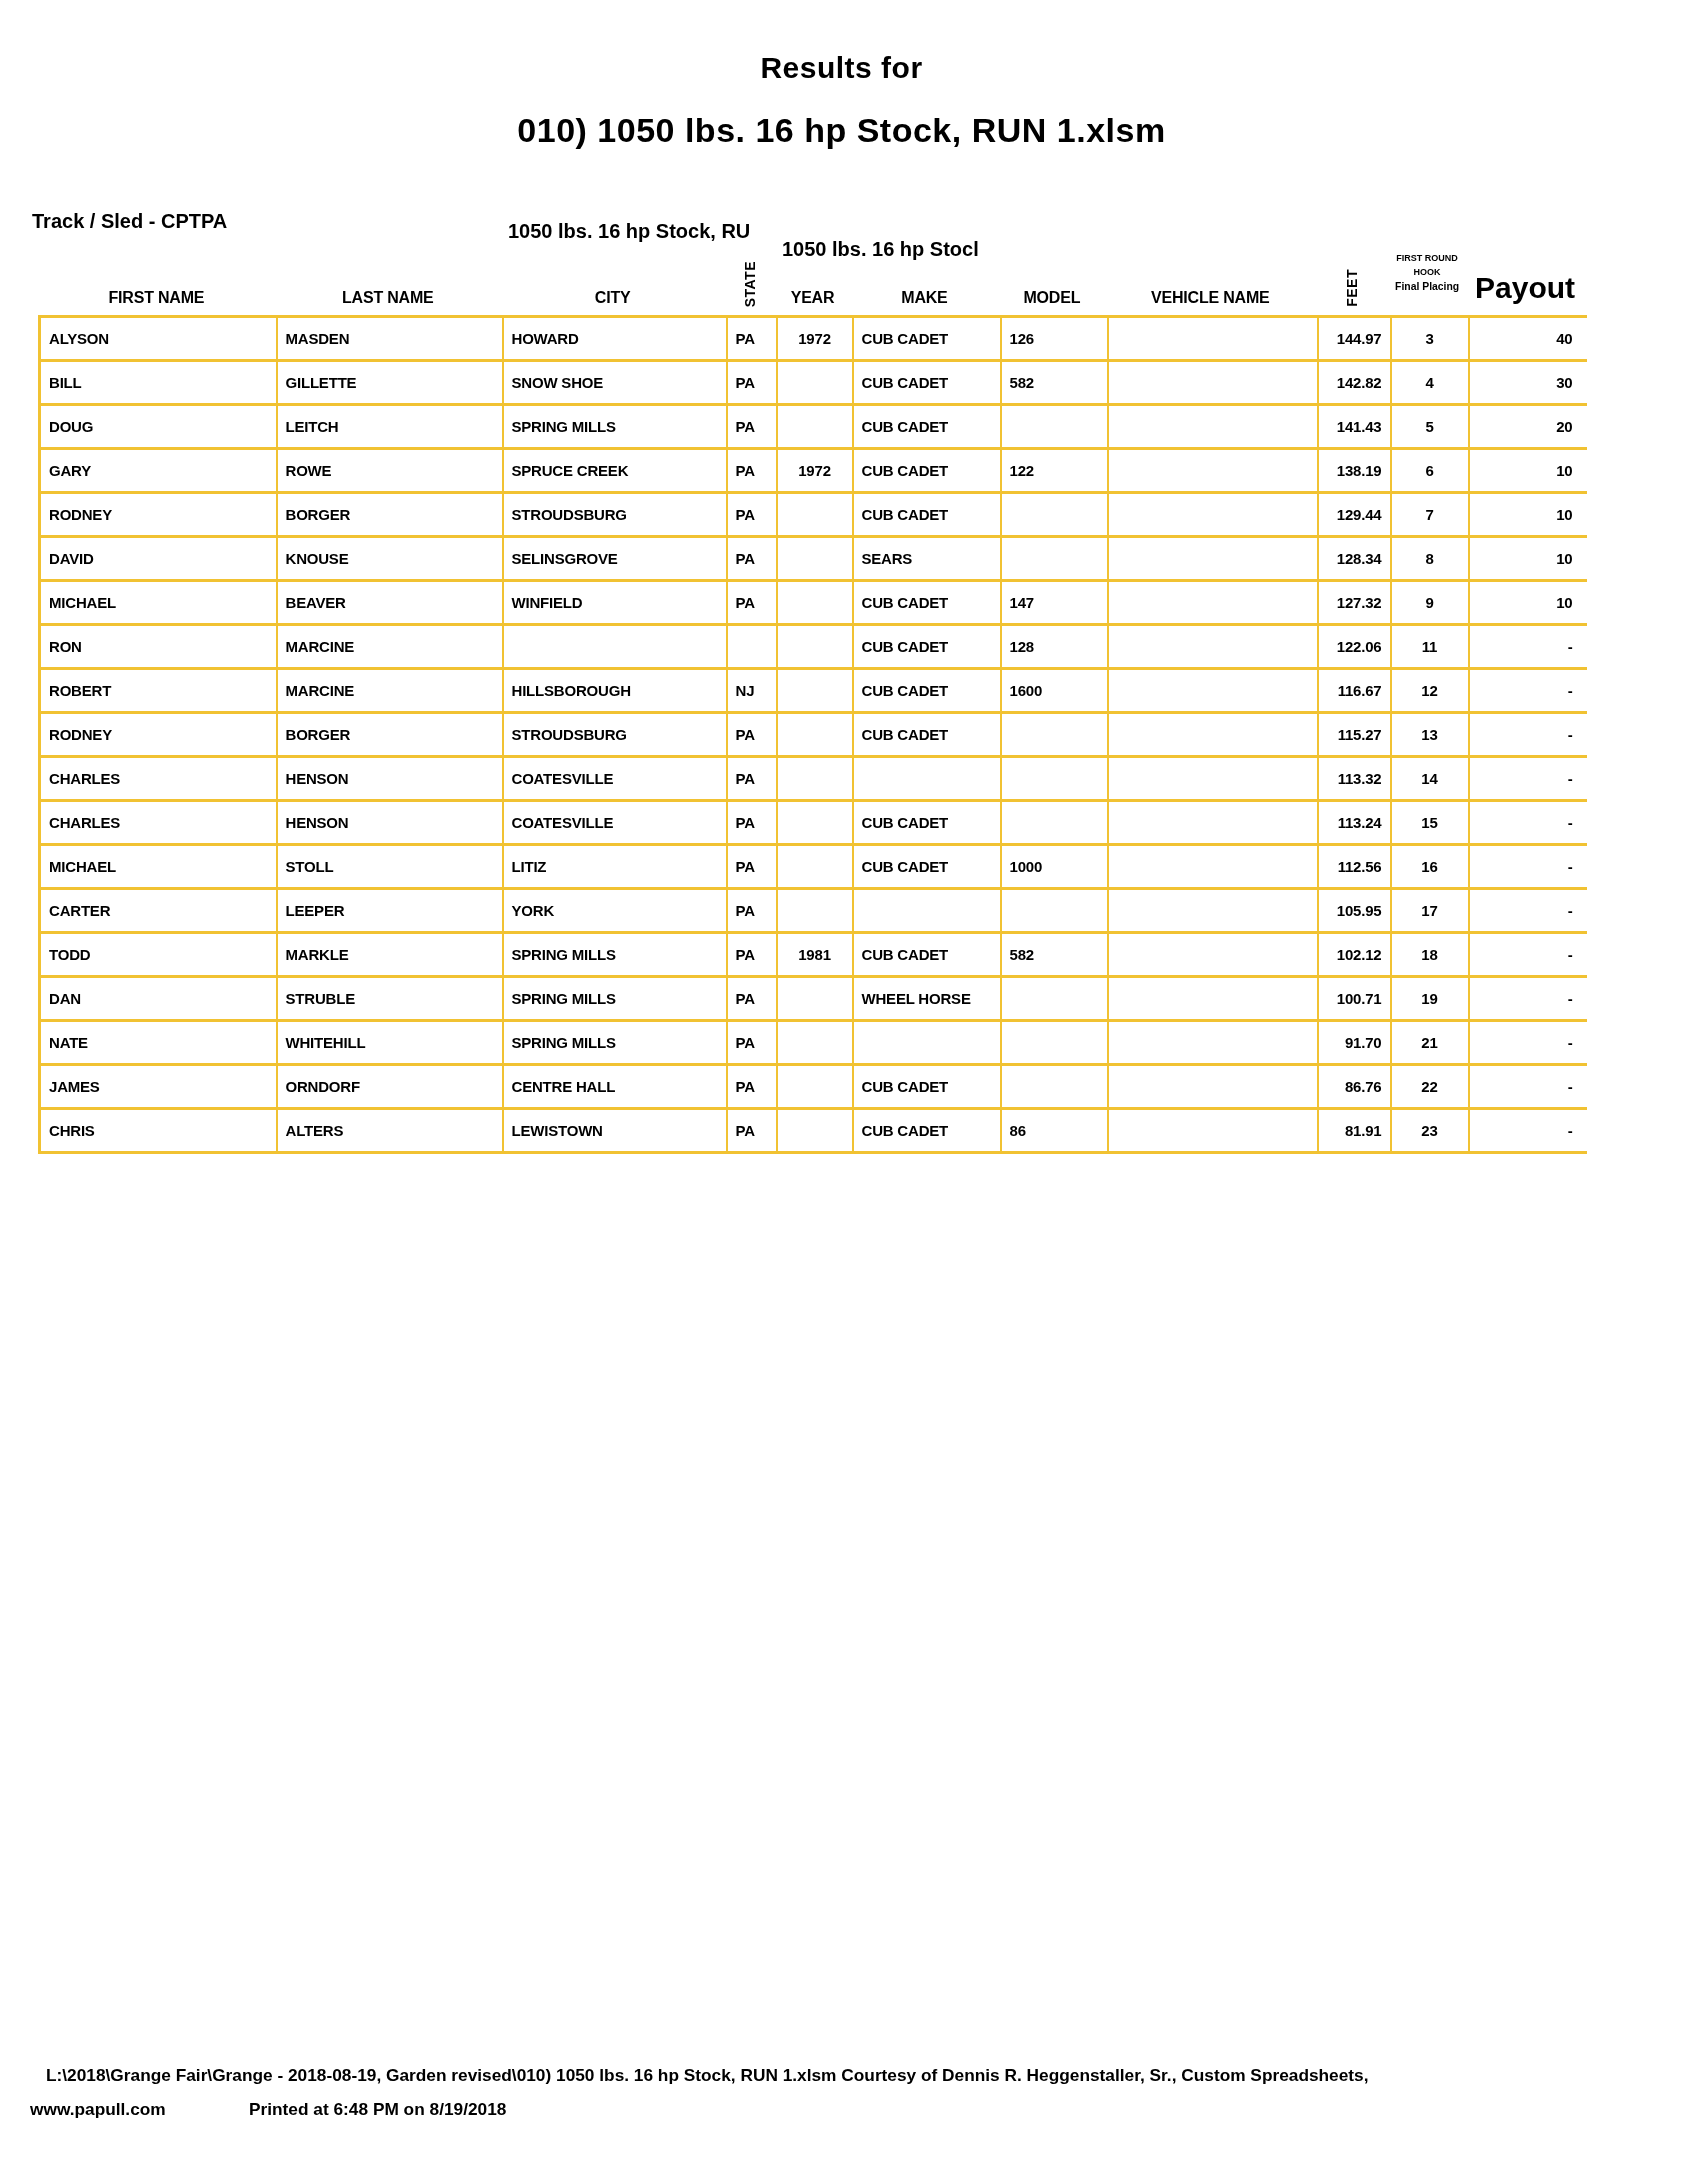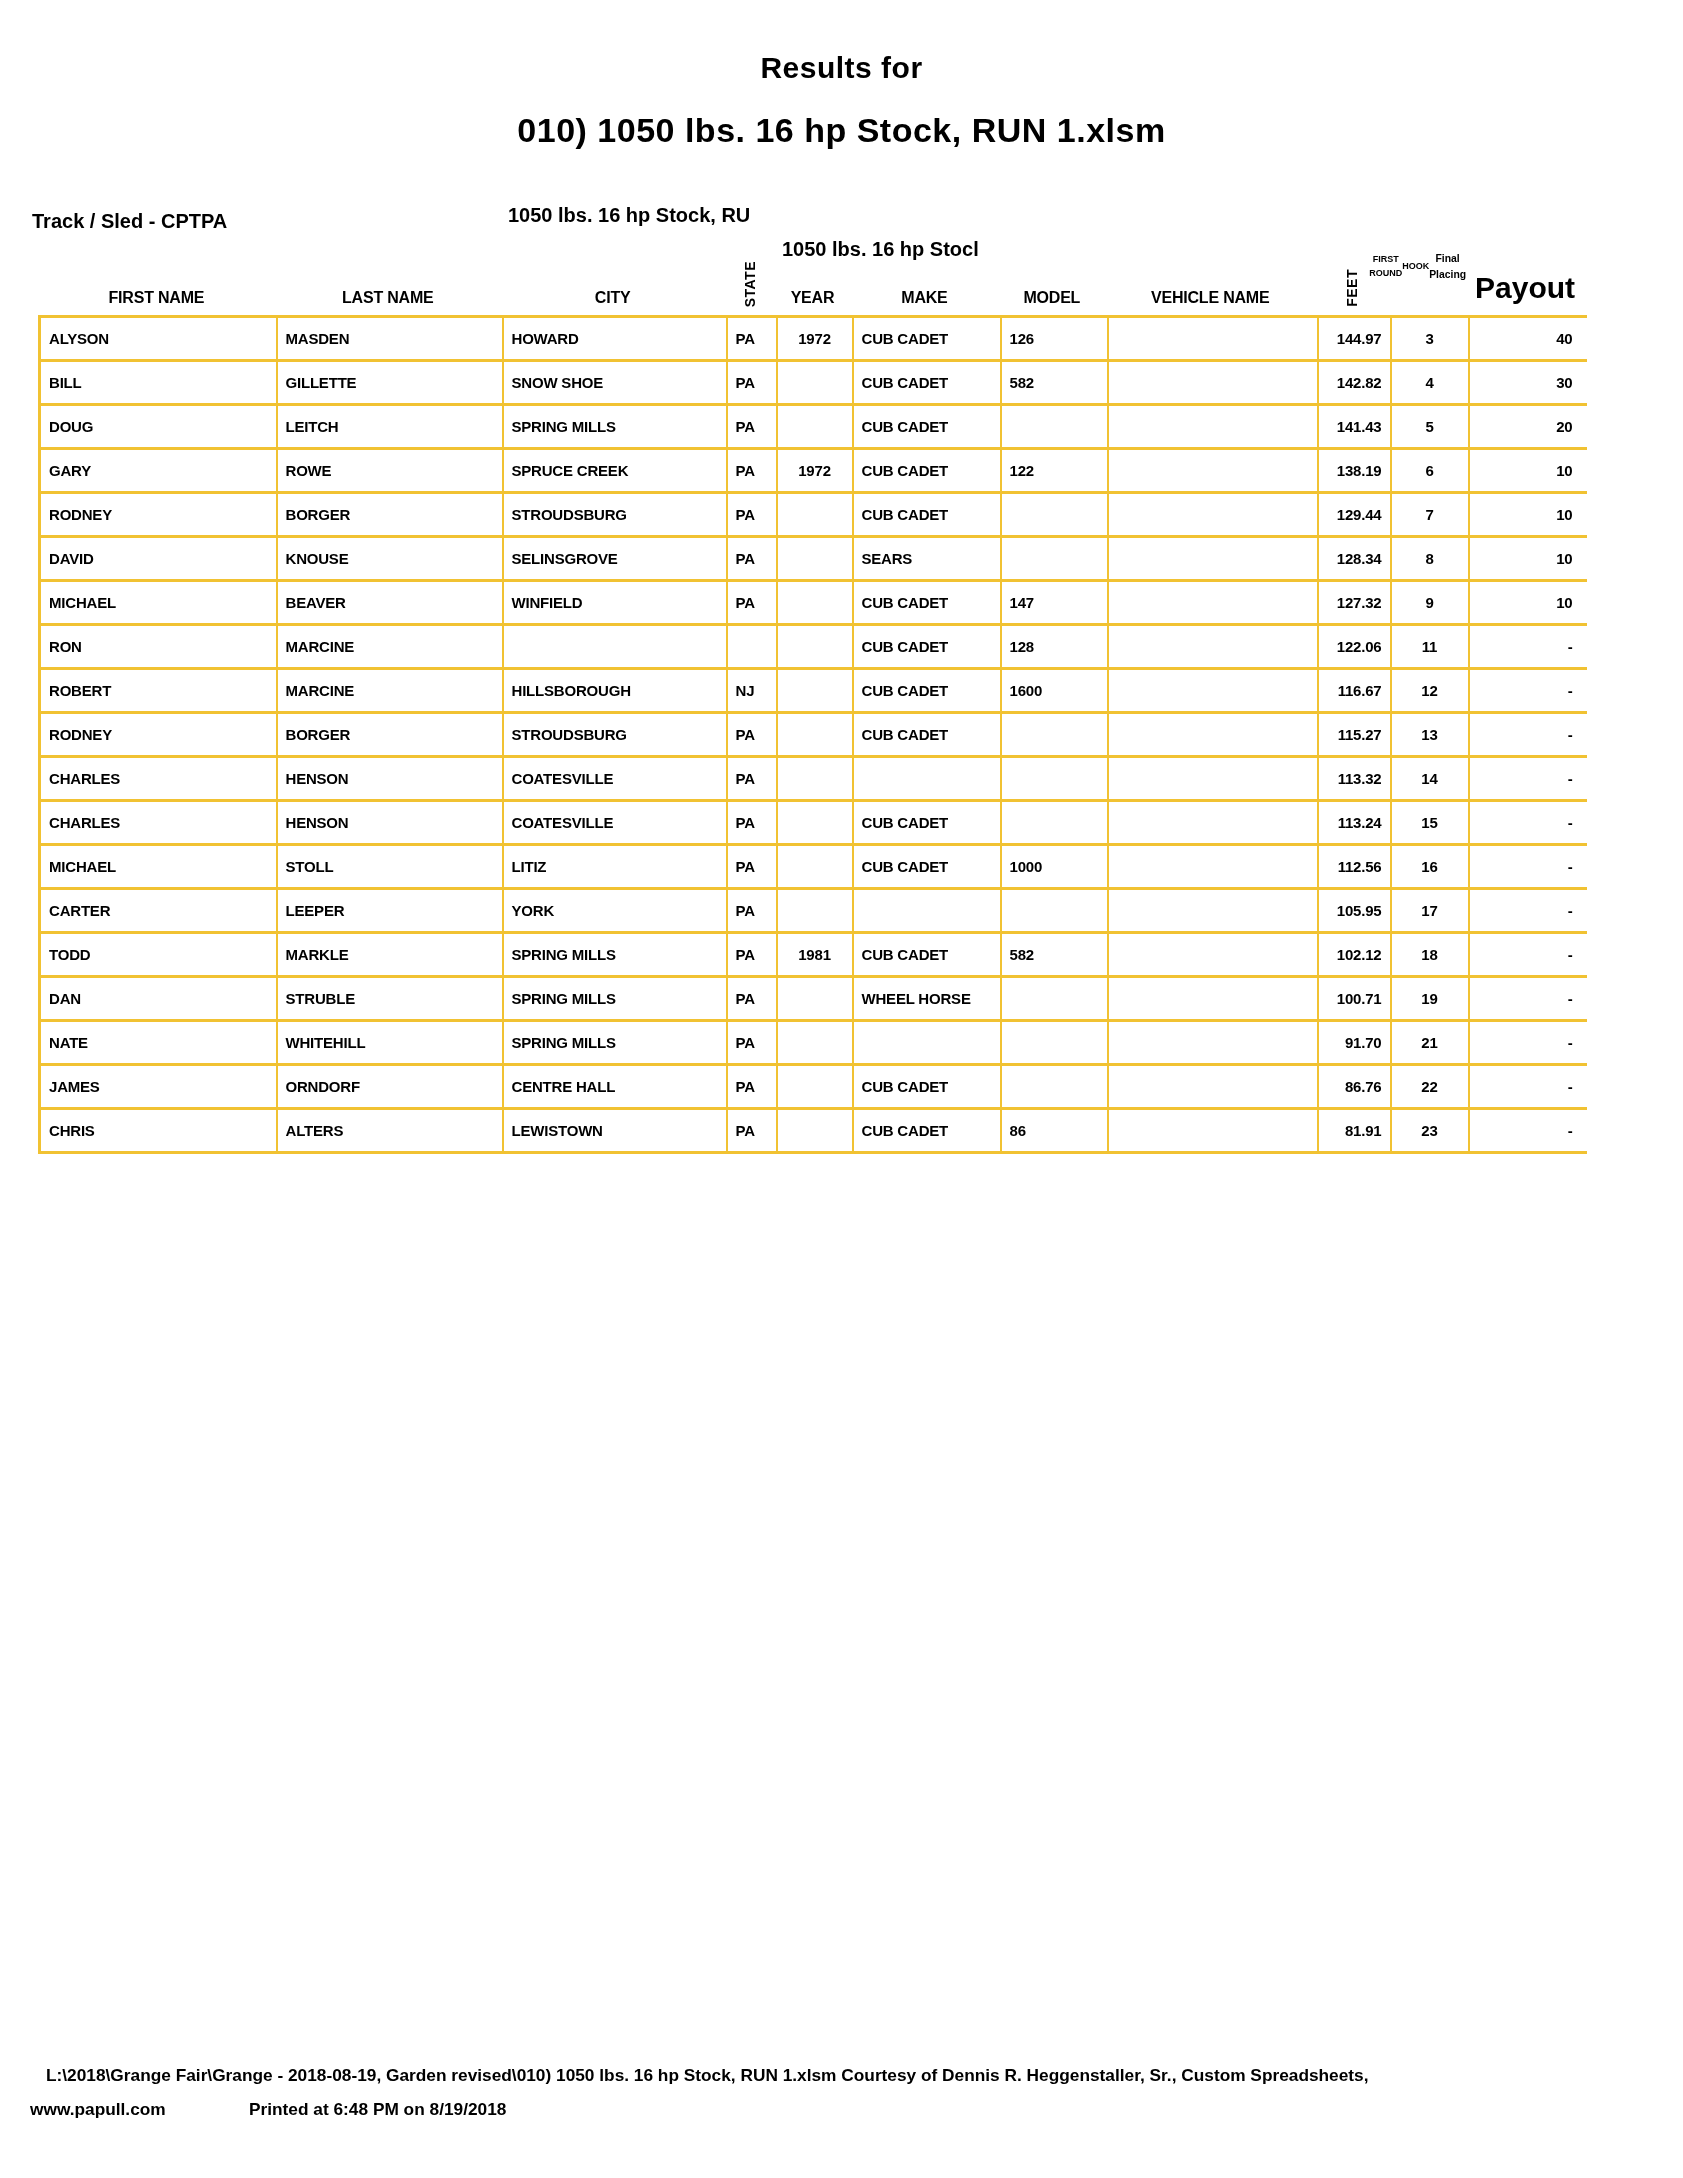--- a/index.html
+++ b/index.html
@@ -6,30 +6,30 @@
   body{width:1683px;height:2178px;position:relative;overflow:hidden;
        font-family:"Liberation Sans",sans-serif;font-weight:bold;color:#000;}
   :root{--gold:#F1C232;}
 
   .title1{position:absolute;top:51px;left:0;width:1683px;text-align:center;
           font-size:30px;letter-spacing:0.5px;}
   .title2{position:absolute;top:111px;left:0;width:1683px;text-align:center;
           font-size:34px;letter-spacing:0.5px;}
 
   .meta-track{position:absolute;top:210px;left:32px;font-size:20px;white-space:nowrap;}
-  .meta-class1{position:absolute;top:204px;left:508px;font-size:20px;white-space:nowrap;}
+  .meta-class1{position:absolute;top:220px;left:508px;font-size:20px;white-space:nowrap;}
   .meta-class2{position:absolute;top:208px;left:782px;font-size:20px;white-space:nowrap;margin-top:30px;}
 
   .header-row{position:absolute;top:238px;left:38px;width:1546px;height:77px;
               display:flex;align-items:flex-end;}
   .hcell{display:flex;align-items:flex-end;justify-content:center;height:100%;
          font-size:16px;letter-spacing:-0.2px;box-sizing:border-box;padding-bottom:8px;}
   .hcell .rot{writing-mode:vertical-rl;transform:rotate(180deg);
               font-size:14px;line-height:1;letter-spacing:0.5px;}
-  .hcell.hook-h{flex-direction:row;justify-content:flex-end;align-items:center;
+  .hcell.hook-h{flex-direction:column;justify-content:flex-end;align-items:center;
                 font-size:9px;line-height:1.5;letter-spacing:0;text-align:center;padding-bottom:20px;}
   .hcell.hook-h .fp{font-size:10.4px;}
   .hcell.payout-h{font-size:30px;letter-spacing:0;padding-bottom:10px;}
 
   table.results{position:absolute;top:315px;left:38px;width:1546px;
                 border-collapse:collapse;table-layout:fixed;}
   table.results td{border:2px solid var(--gold);border-top:3px solid var(--gold);
                    border-bottom:3px solid var(--gold);
                    font-size:15px;letter-spacing:-0.2px;font-weight:bold;
                    padding:0 0 0 8px;height:41px;overflow:hidden;white-space:nowrap;

